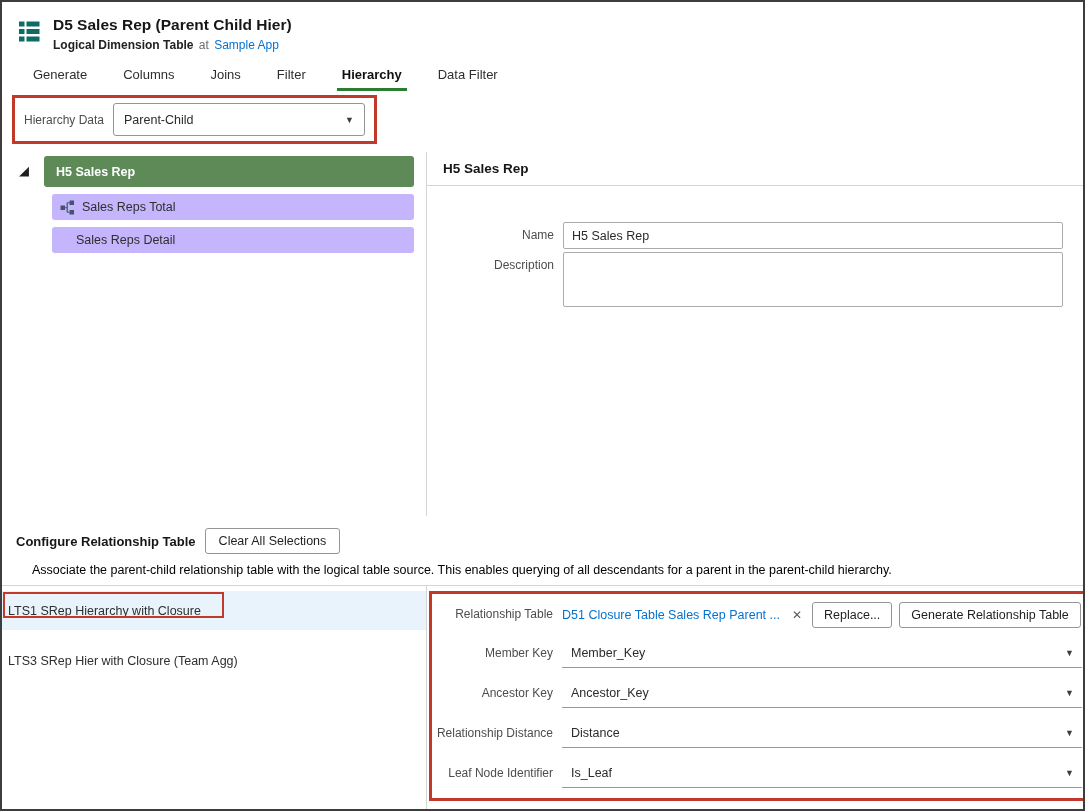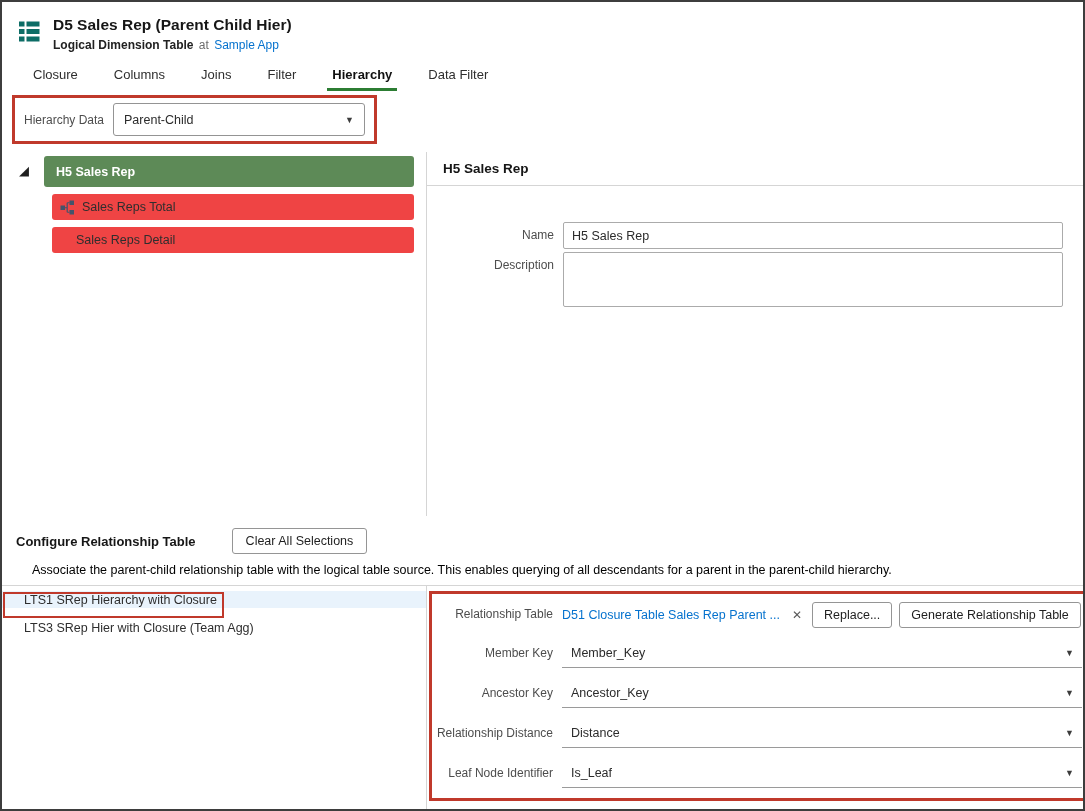--- a/index.html
+++ b/index.html
@@ -35,46 +35,46 @@
   .htype-select { width: 252px; height: 33px; border: 1px solid #949494; border-radius: 3px; background: #fff;
     display: flex; align-items: center; justify-content: space-between; padding: 0 10px; font-size: 12.5px; color: #2b2b2b; cursor: pointer; }
   .chev { font-size: 9px; color: #3c3c3c; }
 
   
   .main-split { display: flex; height: 391px; }
   .tree-pane { width: 425px; border-right: 1px solid #d5d5d5; position: relative; padding-top: 3px; flex: none; }
   .tree-arrow { position: absolute; left: 17px; top: 11px; font-size: 13px; color: #1f1f1f; cursor: pointer; }
   .tree-root { margin: 1px 12px 0 42px; height: 31px; background: var(--accent-green, #5d8a57); border-radius: 3px;
     color: #fff; font-weight: bold; font-size: 12.5px; display: flex; align-items: center; padding-left: 12px; cursor: pointer; }
-  .tree-row { margin: 7px 12px 0 50px; height: 26px; background: #ef4444; border-radius: 3px;
+  .tree-row { margin: 7px 12px 0 50px; height: 26px; background: #c4b5fd; border-radius: 3px;
     display: flex; align-items: center; padding-left: 8px; font-size: 12.5px; color: #2e2e2e; cursor: pointer; }
   .tree-row.indent { padding-left: 24px; }
   .pc-icon { width: 15px; height: 15px; margin-right: 7px; display: inline-flex; }
 
   .detail-pane { flex: 1; display: flex; flex-direction: column; }
   .detail-title { font-size: 13.5px; font-weight: bold; color: #161616; padding: 9px 16px 9px; border-bottom: 1px solid #d5d5d5; }
   .form-row { display: flex; margin-top: 36px; padding-right: 20px; }
   .form-row.desc-row { margin-top: 3px; }
   .f-label { width: 136px; min-width: 136px; text-align: right; padding-right: 9px; font-size: 12px; color: #4d4d4d; line-height: 27px; }
   .f-label.top { line-height: 16px; padding-top: 5px; }
   .f-input { flex: 1; height: 27px; border: 1px solid #ababab; border-radius: 2px; padding: 0 8px;
     font-size: 12.5px; color: #2b2b2b; font-family: inherit; background: #fff; }
   .f-textarea { flex: 1; height: 55px; border: 1px solid #ababab; border-radius: 2px; padding: 4px 8px;
     font-size: 12.5px; font-family: inherit; resize: none; background: #fff; }
 
   
-  .rel-header { display: flex; align-items: center; padding: 10px 14px 0; gap: 36px; margin-top: 2px; }
+  .rel-header { display: flex; align-items: center; padding: 10px 14px 0; gap: 9px; margin-top: 2px; }
   .rel-title { font-size: 13px; font-weight: bold; color: #161616; }
   .btn { background: #fff; border: 1px solid #959595; border-radius: 3px; font-size: 12.5px; color: #1f1f1f;
     padding: 5px 13px; font-family: inherit; cursor: pointer; white-space: nowrap; }
   .rel-desc { padding: 9px 30px 8px; font-size: 12.5px; color: #000000; }
 
   .bottom-split { flex: 1; display: flex; border-top: 1px solid #d5d5d5; }
   .lts-pane { width: 425px; border-right: 1px solid #d5d5d5; padding-top: 5px; flex: none; }
-  .lts-row { height: 17px; display: flex; align-items: center; padding-left: 22px; font-size: 12.5px; color: #2e2e2e; position: relative; cursor: pointer; }
+  .lts-row { height: 39px; display: flex; align-items: center; padding-left: 6px; font-size: 12.5px; color: #2e2e2e; position: relative; cursor: pointer; }
   .lts-row.selected { background: #e9f3fc; }
   .lts-row + .lts-row { margin-top: 11px; }
   .lts-annotation { position: absolute; left: 1px; top: 1px; width: 221px; height: 26px;
     border: 2px solid var(--annotation-red, #c0392b); pointer-events: none; }
 
   .relform-pane { flex: 1; }
   .relform-annotation { margin: 5px 10px 8px 2px; border: 3px solid var(--annotation-red, #c0392b); padding: 0 0 10px; }
   .rel-row { display: flex; align-items: center; margin-top: 11px; }
   .rel-row.table-row { margin-top: 7px; padding-right: 8px; }
   .rel-row .f-label { width: 130px; min-width: 130px; }
@@ -105,21 +105,21 @@
       <div class="page-title">D5 Sales Rep (Parent Child Hier)</div>
       <div class="page-subtitle">
         <span class="sub-type">Logical Dimension Table</span>
         <span class="sub-at">at</span>
         <a class="sub-link">Sample App</a>
       </div>
     </div>
   </header>
 
   <nav class="tabs">
-    <div class="tab">Closure</div>
+    <div class="tab">Generate</div>
     <div class="tab">Columns</div>
     <div class="tab">Joins</div>
     <div class="tab">Filter</div>
     <div class="tab active">Hierarchy</div>
     <div class="tab">Data Filter</div>
   </nav>
 
   <div class="htype-zone">
     <div class="htype-box">
       <span class="field-label">Hierarchy Data</span>

